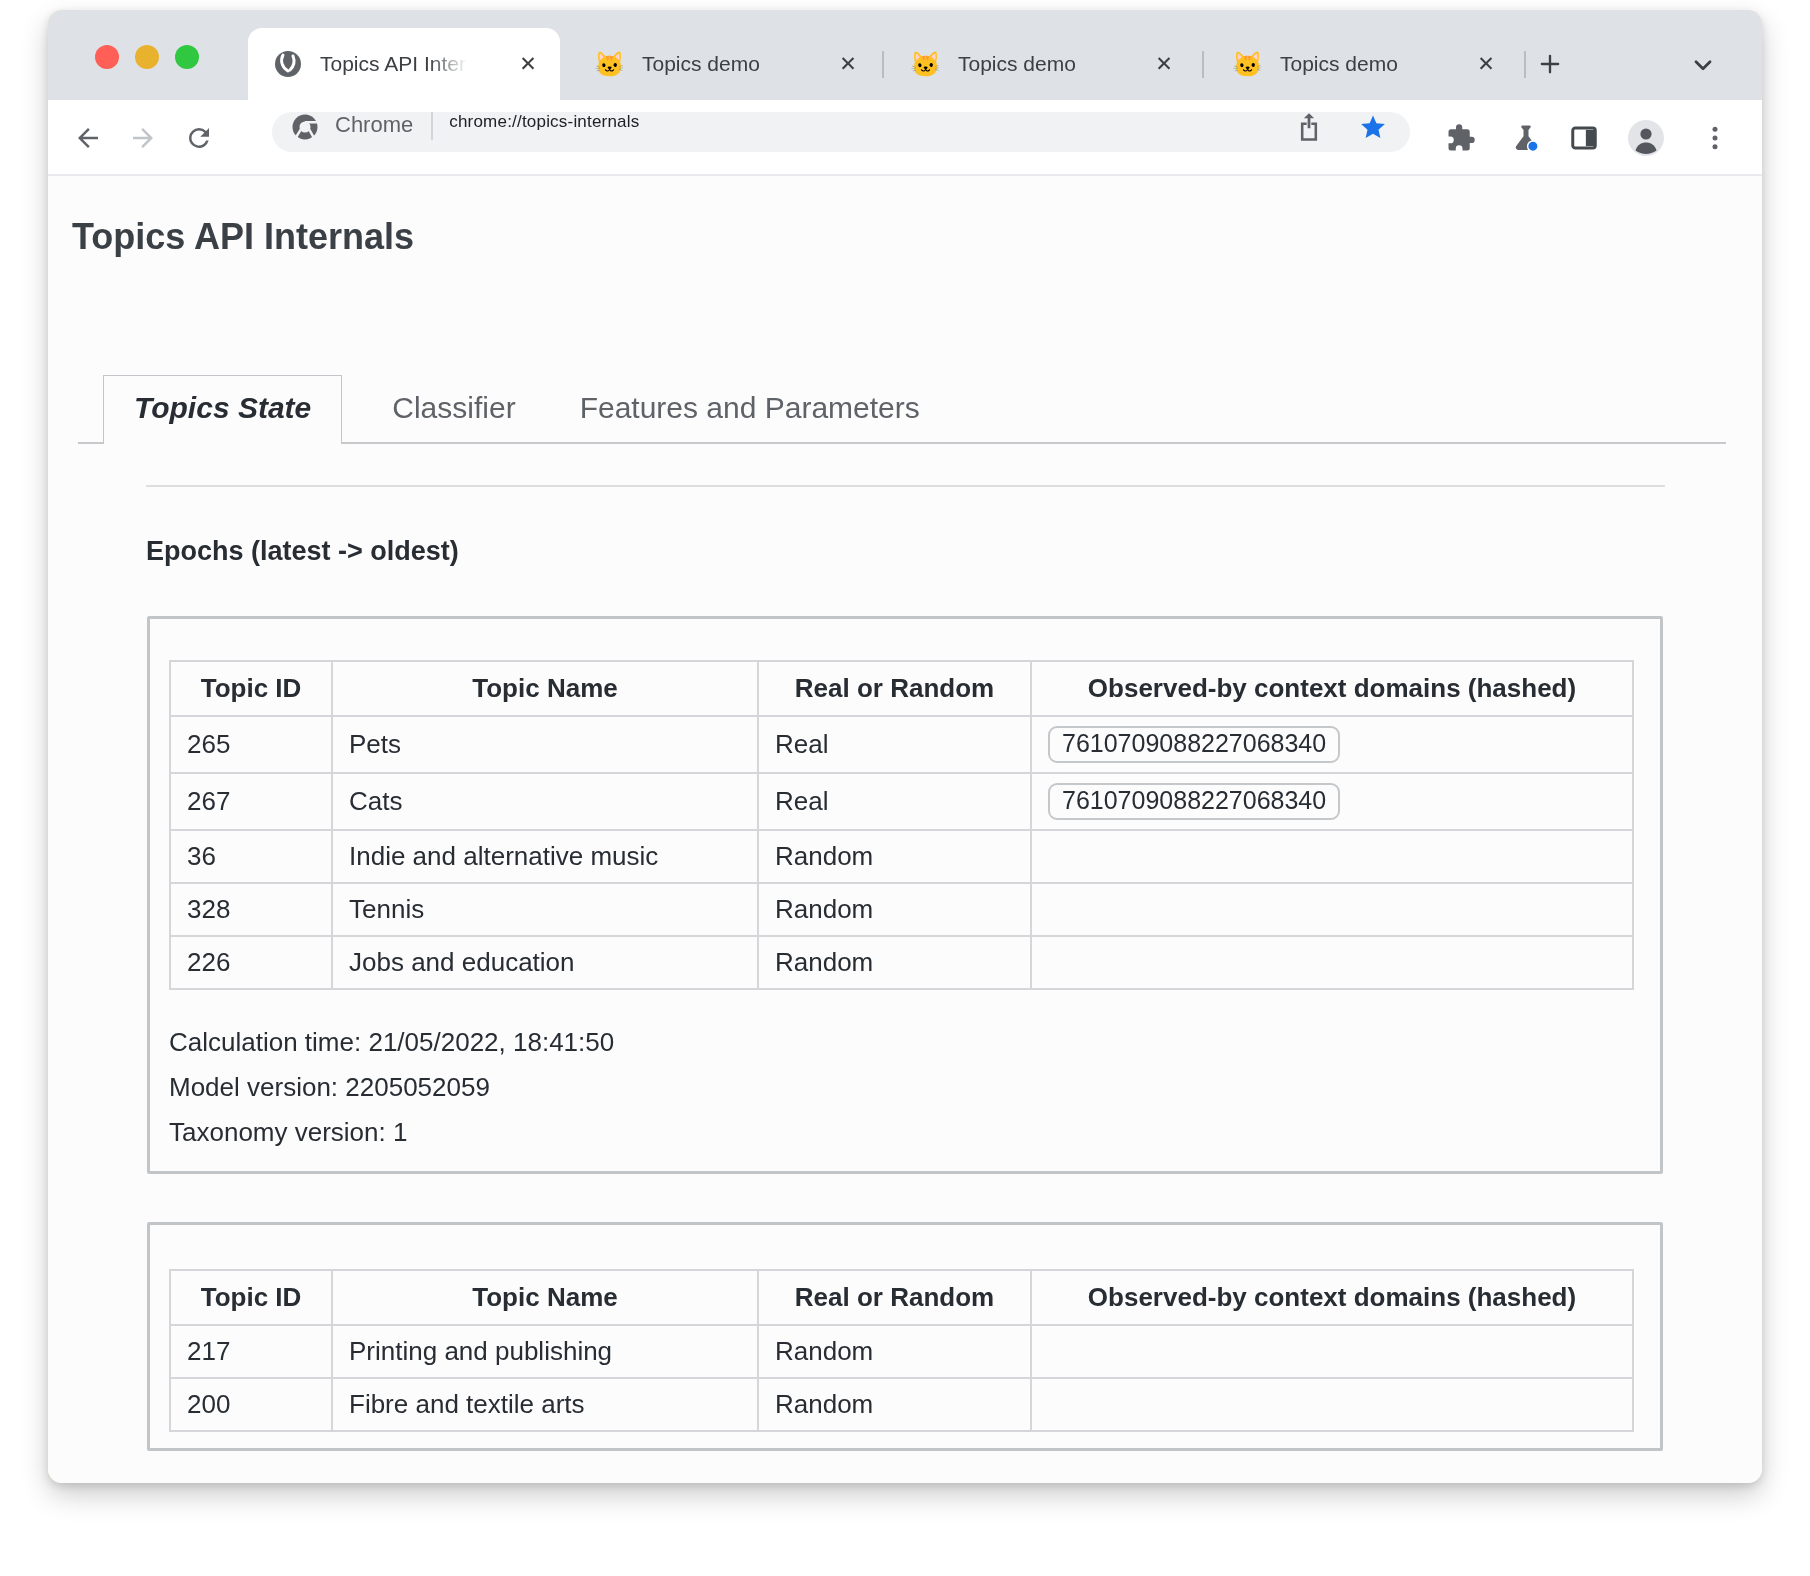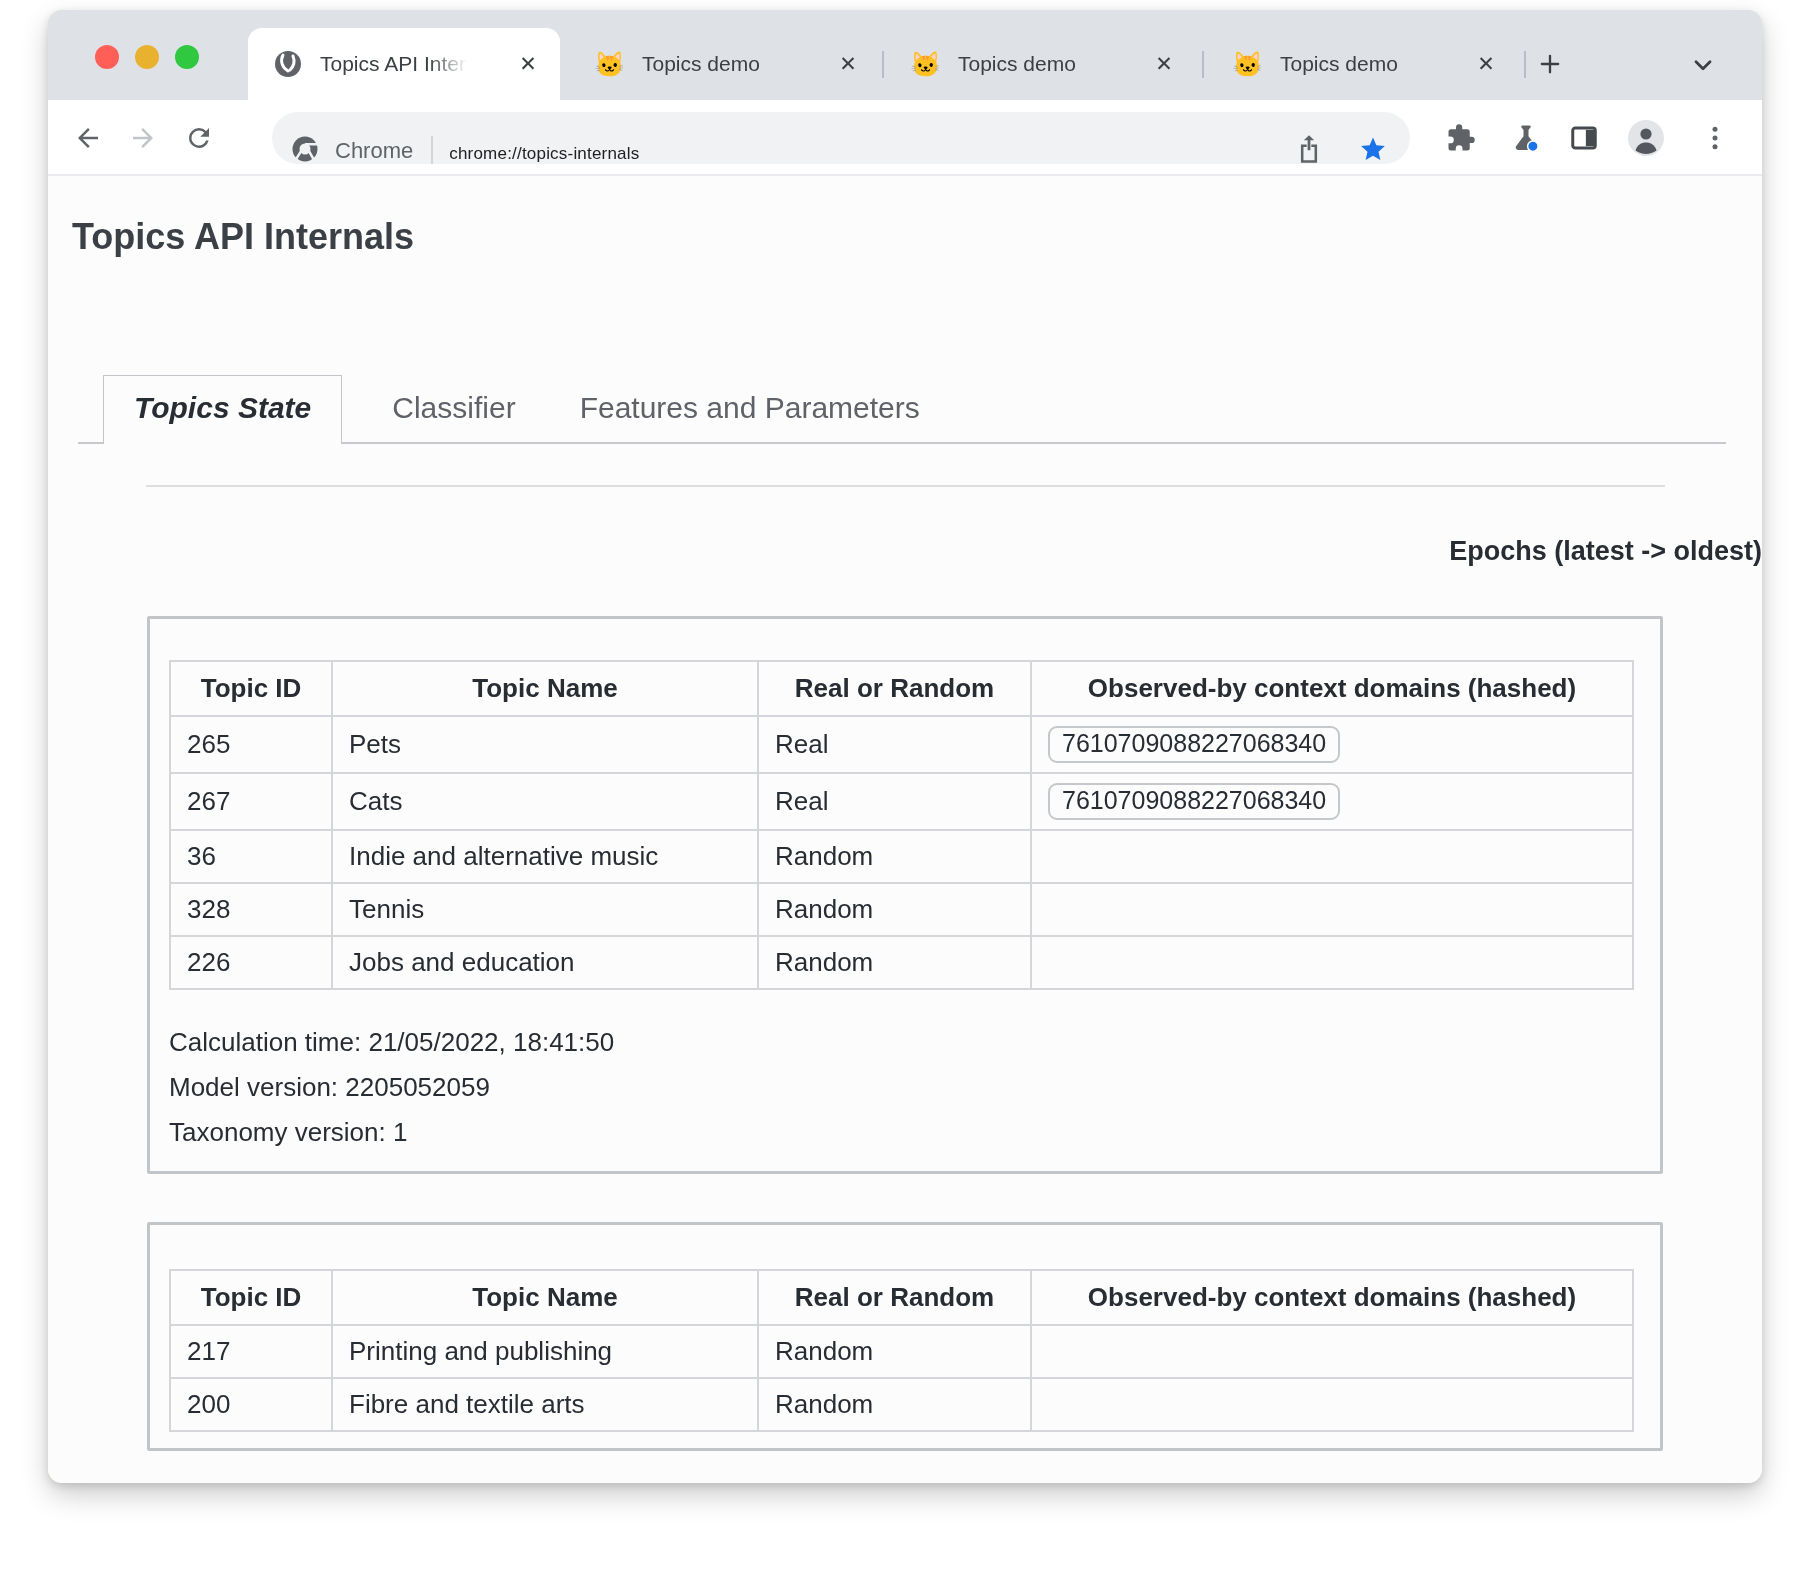--- a/index.html
+++ b/index.html
@@ -26,21 +26,21 @@
   .btab .fav-emoji { font-size:25px; line-height:32px; }
   .btab .ttl { margin-left:16px; font-size:21px; color:#3C4043; white-space:nowrap; overflow:hidden; }
   .btab .ttl.fade { width:152px; -webkit-mask-image:linear-gradient(90deg,#000 72%,transparent 97%); mask-image:linear-gradient(90deg,#000 72%,transparent 97%); }
   .btab .closex { margin-left:auto; margin-right:20px; width:24px; height:24px; display:flex; align-items:center; justify-content:center; }
   .tab-sep { position:absolute; top:41px; width:2px; height:27px; background:#9AA0A6; opacity:.55; }
   .strip-btn { position:absolute; top:39px; width:30px; height:30px; display:flex; align-items:center; justify-content:center; }
 
   
   .navbar { position:absolute; left:0; top:90px; width:100%; height:76px; background:#FFFFFF; border-bottom:2px solid #E8EAED; }
   .nav-icon { position:absolute; top:23px; width:30px; height:30px; }
-  .pill { position:absolute; left:224px; top:12px; width:1138px; height:52px; border-radius:26px; background:#F0F2F4; display:flex; align-items:flex-end; }
+  .pill { position:absolute; left:224px; top:12px; width:1138px; height:40px; border-radius:26px; background:#F0F2F4; display:flex; align-items:flex-start; }
   .pill .logo { margin-left:18px; width:30px; height:30px; }
   .pill .engine { margin-left:15px; font-size:22px; color:#5F6368; }
   .pill .divider { margin-left:18px; width:2px; height:28px; background:#D2D5D9; }
   .pill .url { margin-left:16px; font-size:17px; color:#202124; letter-spacing:.2px; }
   .pill .pill-right { margin-left:auto; display:flex; align-items:center; gap:35px; margin-right:22px; }
 
   
   .content { position:absolute; left:0; top:166px; width:100%; height:1307px; background:#FCFCFD; overflow:hidden; }
   h1.page-title { margin:38px 0 0 24px; font-size:36px; line-height:46px; font-weight:bold; color:#3A4045; }
 
@@ -51,21 +51,21 @@
     border:1px solid #C3C6CA; border-bottom:none;
     margin-left:25px; margin-bottom:-2px; padding:15px 30px 19px;
     position:relative;
     font-style:italic;
   }
   .crtab.c2 { margin-left:24px; }
   .crtab.c3 { margin-left:12px; }
 
   .next-calc { margin:51px 0 0 98px; font-size:26px; line-height:32px; color:#272D33; }
   .rule { margin:41px 0 0 98px; width:1519px; height:0; border-top:2px solid #DCDEE0; }
-  .epochs-h { margin:49px 0 0 98px; font-size:27px; font-weight:bold; color:#272D33;text-align:right; }
+  .epochs-h { margin:49px 0 0 98px; font-size:27px; font-weight:bold; color:#272D33; }
 
   .epoch-box { margin:49px 0 0 99px; width:1516px; border:3px solid #C2C5C8; border-radius:2px; padding:41px 19px 16px 19px; background:#FCFCFD; }
   .epoch-box.second { margin-top:48px; padding-top:44px; }
 
   table.topics { border-collapse:collapse; width:1463px; table-layout:fixed; }
   table.topics col.c-id   { width:162px; }
   table.topics col.c-name { width:426px; }
   table.topics col.c-ror  { width:273px; }
   table.topics col.c-dom  { width:602px; }
   table.topics th { border:2px solid #D4D6D9; font-size:26px; font-weight:bold; color:#272D33; text-align:center; padding:11px 8px; }

